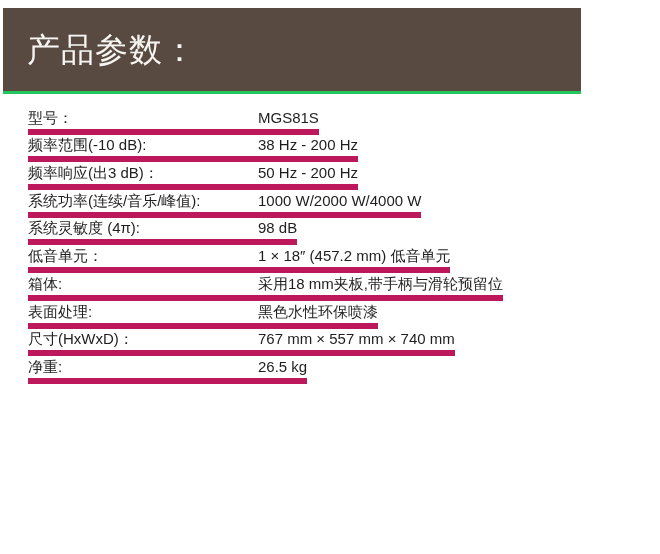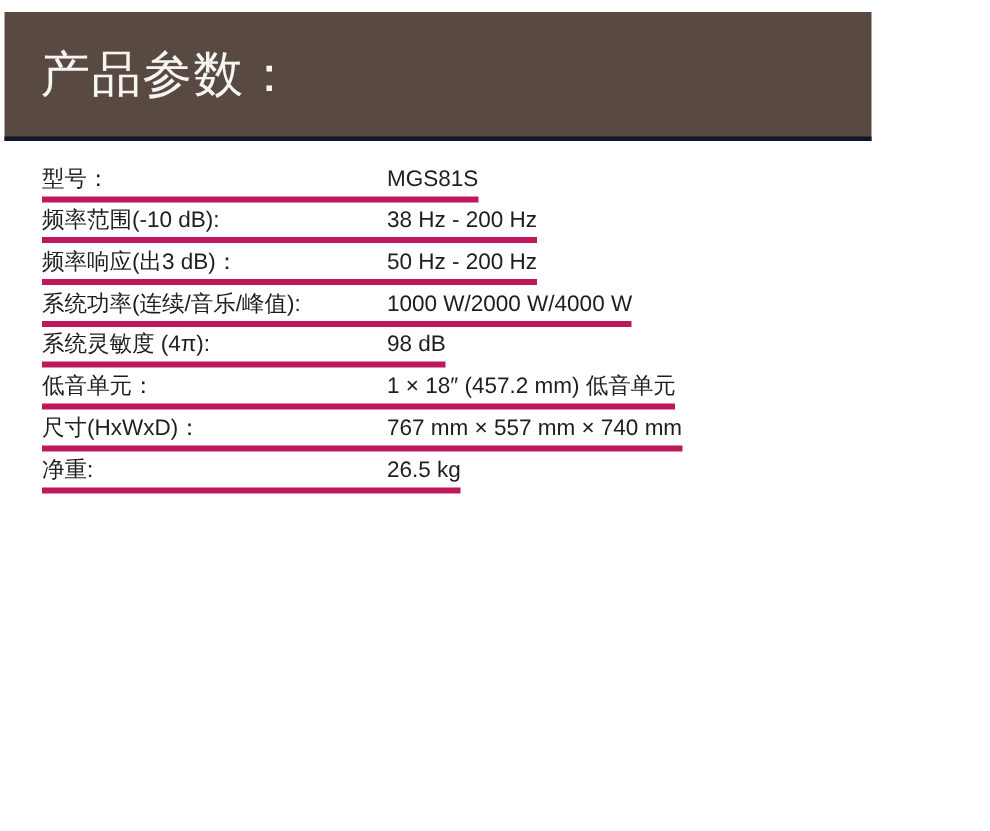--- a/index.html
+++ b/index.html
@@ -15,21 +15,21 @@
     background: #ffffff;
     overflow: hidden;
   }
   .header-band {
     position: absolute;
     left: 3px;
     top: 8px;
     width: 578px;
     height: 83px;
     background: #584a40;
-    border-bottom: 3px solid #0f172a;
+    border-bottom: 3px solid #22c55e;
     box-sizing: content-box;
   }
   .header-title {
     position: absolute;
     left: 24px;
     top: 50%;
     transform: translateY(-50%);
     font-size: 33px;
     color: #f7f5f2;
     letter-spacing: 1px;
@@ -43,21 +43,21 @@
     color: #1e1e1e;
     font-size: 15px;
   }
   .spec-row {
     height: 27.7px;
     display: flex;
     align-items: flex-end;
   }
   .spec-line {
     display: inline-block;
-    border-bottom: 4px solid #be185d;
+    border-bottom: 6px solid #be185d;
     padding-bottom: 2px;
     line-height: 19px;
     white-space: nowrap;
   }
   .spec-label {
     display: inline-block;
     width: 230px;
   }
   .spec-value {
     display: inline;
@@ -93,21 +93,27 @@
 
     <div class="spec-row">
       <span class="spec-line"><span class="spec-label">系统灵敏度 (4π):</span><span class="spec-value">98 dB</span></span>
     </div>
 
 
     <div class="spec-row">
       <span class="spec-line"><span class="spec-label">低音单元：</span><span class="spec-value">1 × 18″ (457.2 mm) 低音单元</span></span>
     </div>
 
+    <div class="spec-row">
+      <span class="spec-line"><span class="spec-label">箱体:</span><span class="spec-value">采用18 mm夹板,带手柄与滑轮预留位</span></span>
+    </div>
 
+    <div class="spec-row">
+      <span class="spec-line"><span class="spec-label">表面处理:</span><span class="spec-value">黑色水性环保喷漆</span></span>
+    </div>
 
 
 
     <div class="spec-row">
       <span class="spec-line"><span class="spec-label">尺寸(HxWxD)：</span><span class="spec-value">767 mm × 557 mm × 740 mm</span></span>
     </div>
 
     <div class="spec-row">
       <span class="spec-line"><span class="spec-label">净重:</span><span class="spec-value">26.5 kg</span></span>
     </div>

